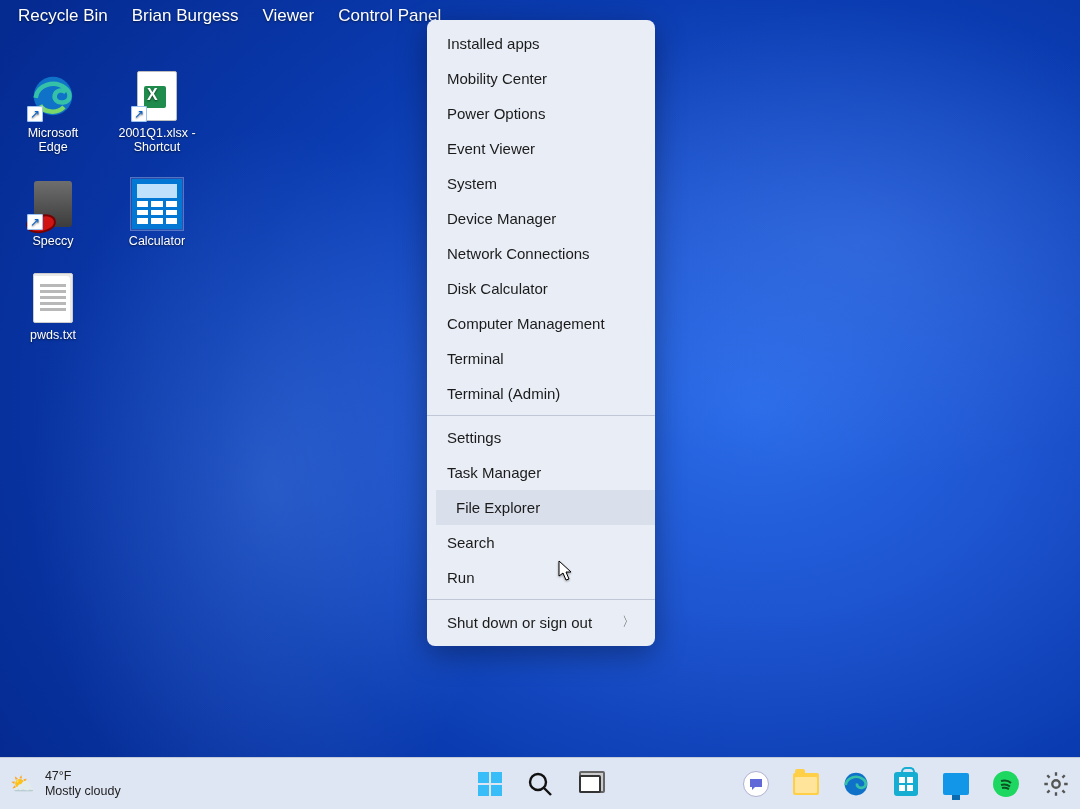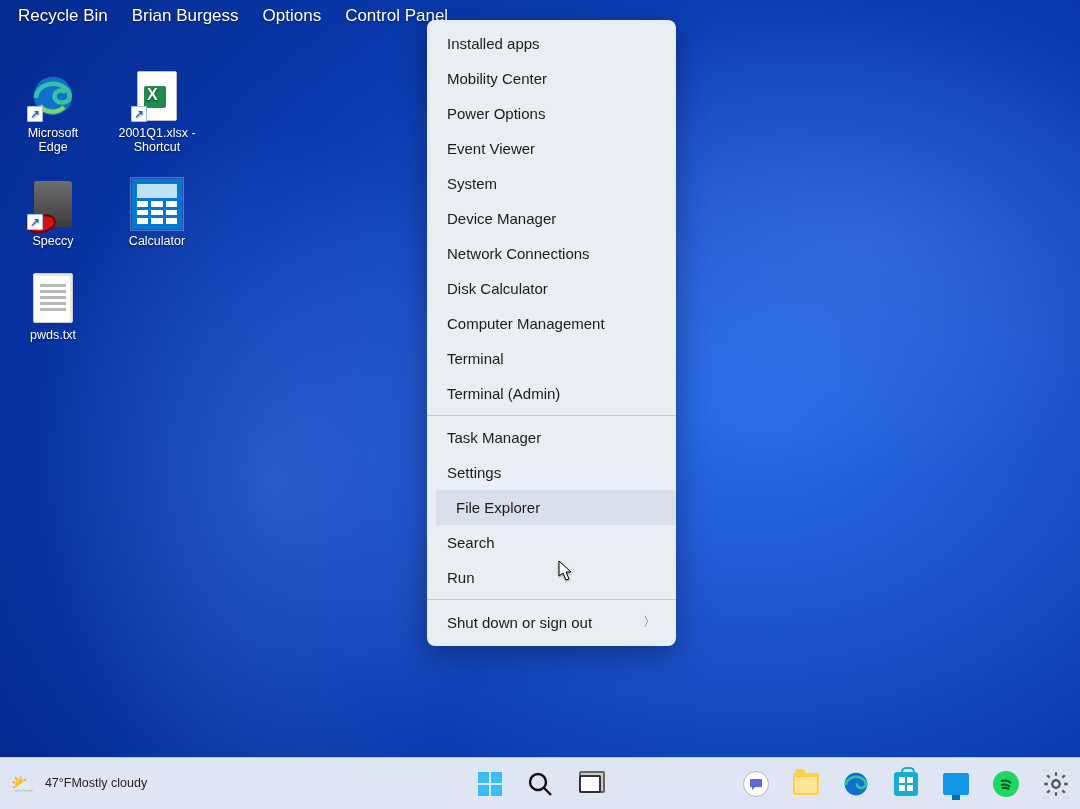--- a/index.html
+++ b/index.html
@@ -53,21 +53,21 @@
   .i-speccy { width:38px; height:46px; background:linear-gradient(#6e6e6e,#3c3c3c); border-radius:3px; position:relative; }
   .i-speccy::after{ content:""; position:absolute; left:-6px; bottom:-4px; width:26px; height:14px; background:#d01414; border-radius:40% 40% 50% 50%; transform:rotate(-10deg); box-shadow:0 0 0 2px #700; }
   .i-calc { width:50px; height:50px; background:#0277d3; display:grid; grid-template-columns:repeat(3,1fr); grid-template-rows:14px repeat(3,1fr); gap:3px; padding:5px; }
   .i-calc .scr{ grid-column:1/4; background:#bfe1fb; }
   .i-calc .k{ background:#fff; }
   .i-txt { width:40px; height:50px; background:#fff; border:1px solid #ccc; border-radius:2px; position:relative; box-shadow:inset -10px 10px 0 -8px #e9e9e9;}
   .i-txt::before{ content:""; position:absolute; left:6px; top:10px; width:26px; height:3px; background:#b8b8b8; box-shadow:0 6px 0 #b8b8b8,0 12px 0 #b8b8b8,0 18px 0 #b8b8b8,0 24px 0 #b8b8b8;}
 
   
   .winx {
-    position: absolute; left: 427px; top: 20px; width: 249px;
+    position: absolute; left: 427px; top: 20px; width: 228px;
     background: #e9edf6; border-radius: 8px;
     box-shadow: 0 8px 30px rgba(0,0,0,0.35);
     padding: 6px 0; font-size: 15px; color: #1b1b1b;
   }
   .winx .mi {
     padding: 9px 20px; display: flex; align-items: center; justify-content: space-between;
     cursor: default;
   }
   .winx .mi:hover, .winx .mi.hov { background: #dadfec; margin-left: 9px; }
   .winx hr { border: none; border-top: 1px solid #c0c7d6; margin: 4px 0; }
@@ -79,21 +79,21 @@
 
   
   .taskbar {
     position:absolute; left:0; right:0; bottom:0; height:52px;
     background:#dfe6f3; border-top:1px solid #c2c9d9;
     display:flex; align-items:center; justify-content:space-between;
     padding:0 10px;
   }
   .weather { display:flex; align-items:center; gap:10px; font-size:12.5px; color:#222; }
   .weather .wicon{ font-size:20px; }
-  .weather .wtext{ display:flex; flex-direction:row; line-height:1.15; }
+  .weather .wtext{ display:flex; flex-direction:column; line-height:1.15; }
   .tb-center { position:absolute; left:50%; transform:translateX(-50%); display:flex; align-items:center; gap:22px; }
   .tb-right { display:flex; align-items:center; gap:22px; margin-left:auto; }
   .tb-icon { width:28px; height:28px; display:flex; align-items:center; justify-content:center; cursor:pointer; }
   .tb-icon svg{ display:block; }
 
   .start svg rect{ }
   .search-ic svg{ stroke:#111; }
   .taskview{ width:22px; height:18px; border:2px solid #333; border-radius:2px; position:relative; background:#fff; }
   .taskview::after{ content:""; position:absolute; right:-6px; top:-6px; width:22px; height:18px; border:2px solid #666; border-radius:2px; background:#ccc; z-index:-1;}
   .circle-app{ width:26px;height:26px;border-radius:50%;display:flex;align-items:center;justify-content:center;}
@@ -112,21 +112,21 @@
   .gear{color:#444;}
 </style>
 </head>
 <body>
 
 <div class="swoosh"></div>
 
 <div class="top-labels">
   <span>Recycle Bin</span>
   <span>Brian Burgess</span>
-  <span>Options</span>
+  <span>Viewer</span>
   <span>Control Panel</span>
 </div>
 
 <div class="desktop">
   <div class="dcol">
     <div class="dicon">
       <div class="glyph i-edge">
         <svg viewBox="0 0 48 48">
             <circle cx="24" cy="24" r="21" fill="#0f71c8"></circle>
             <path d="M5 26c2-14 20-20 32-11 7 5 7 15-2 16-7 1-10-4-9-8 1-5 8-7 12-3" fill="none" stroke="#34c1a8" stroke-width="5"></path>
@@ -218,24 +218,24 @@
       <div class="mi">
         <span>Terminal</span>
       </div>
       <div class="mi">
         <span>Terminal (Admin)</span>
       </div>
     </div>
   <hr>
   <div id="winx-b">
       <div class="mi">
+        <span>Settings</span>
+      </div>
+      <div class="mi">
         <span>Task Manager</span>
-      </div>
-      <div class="mi">
-        <span>Settings</span>
       </div>
       <div class="mi hov">
         <span>File Explorer</span>
       </div>
       <div class="mi">
         <span>Search</span>
       </div>
       <div class="mi">
         <span>Run</span>
       </div>

